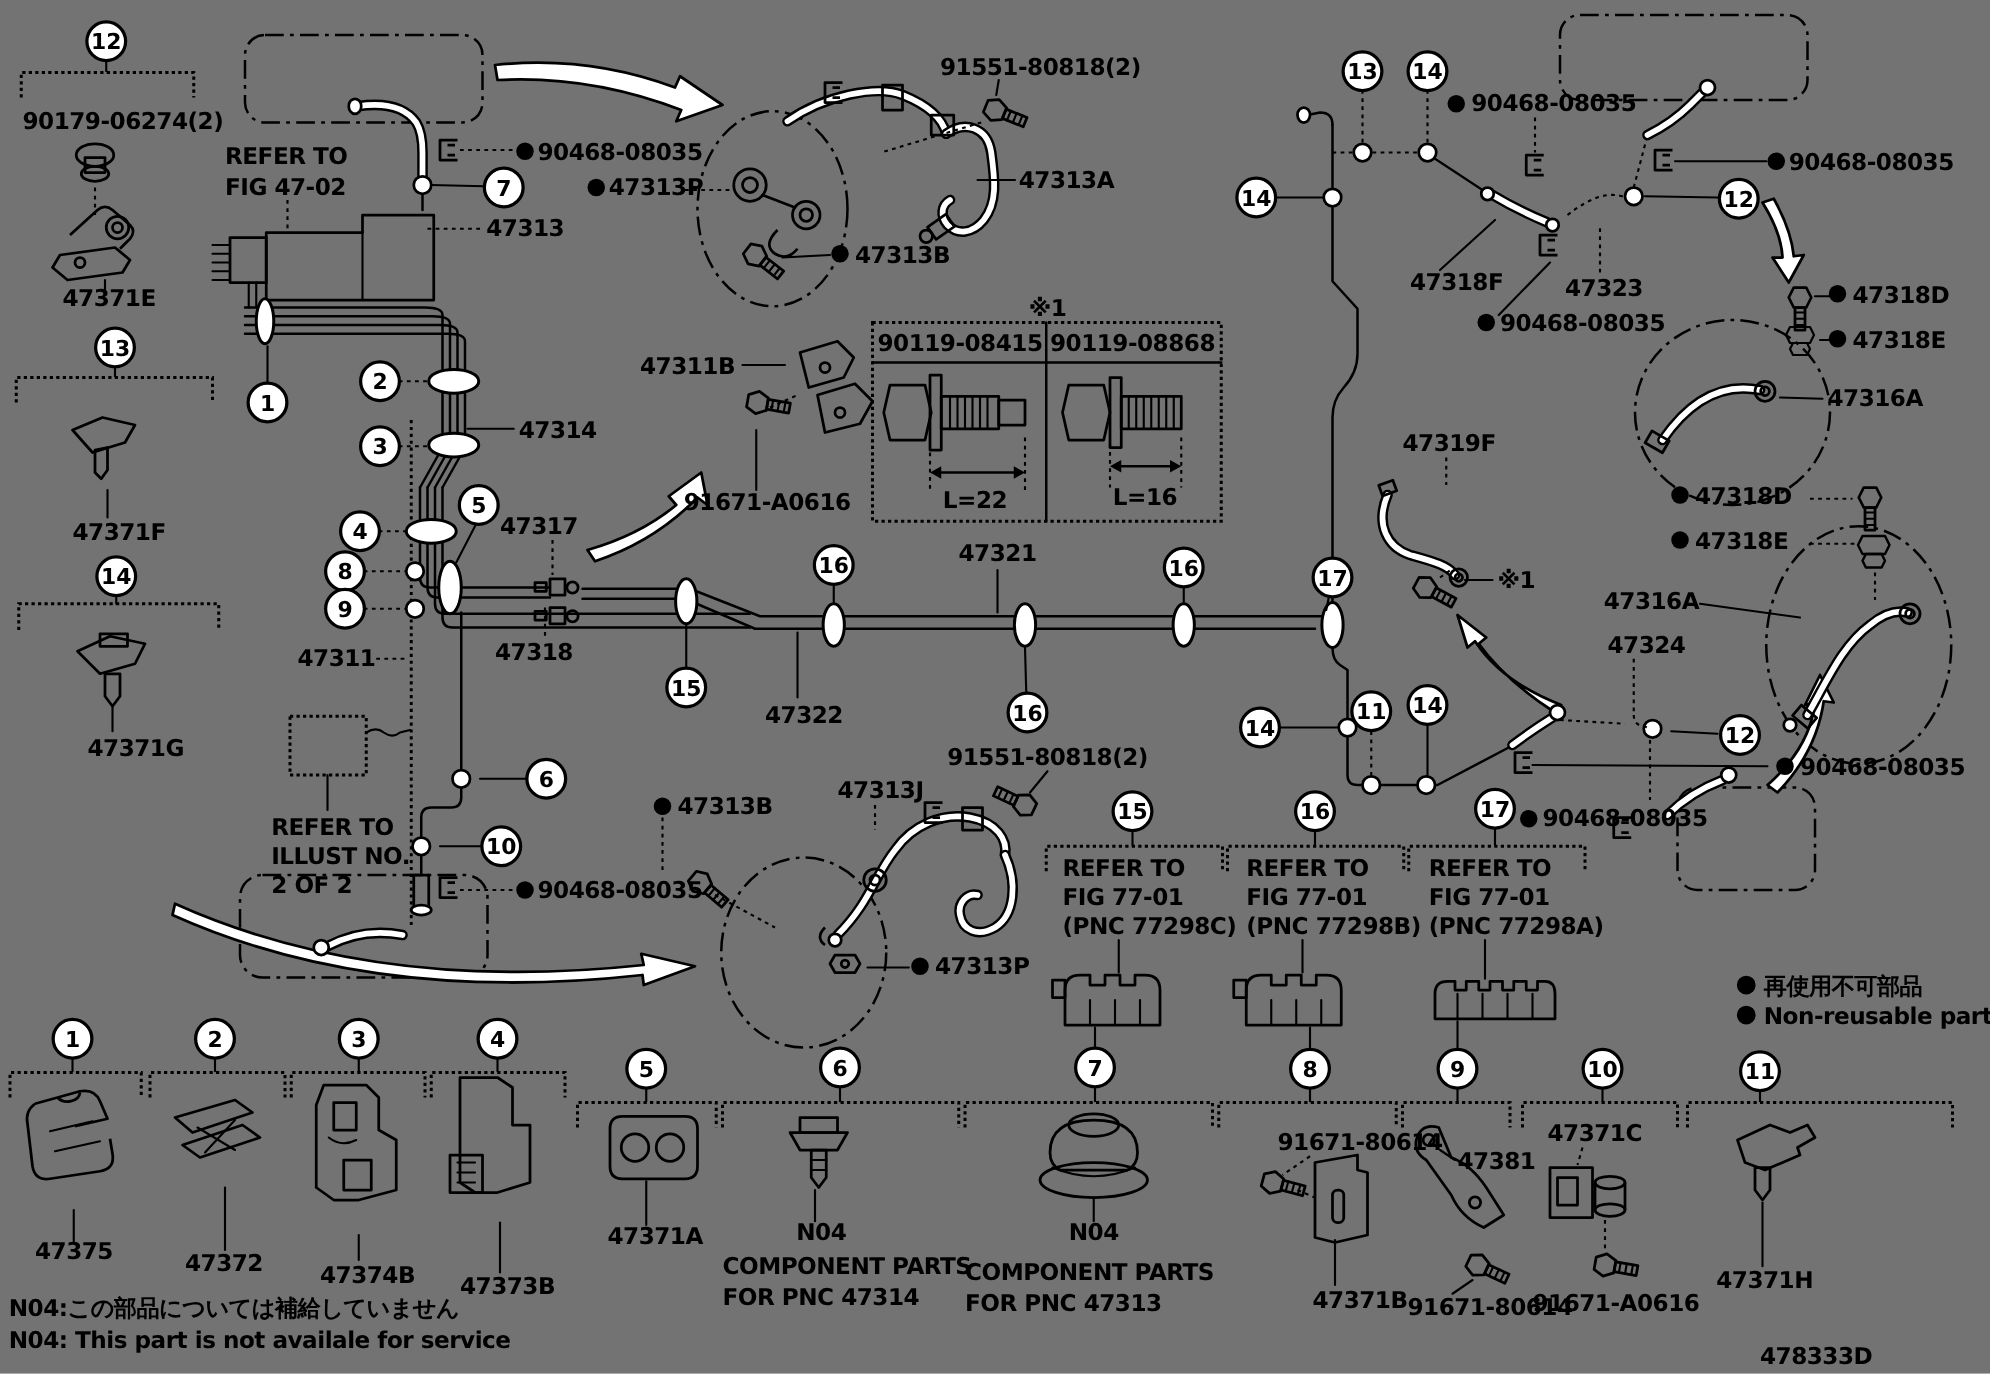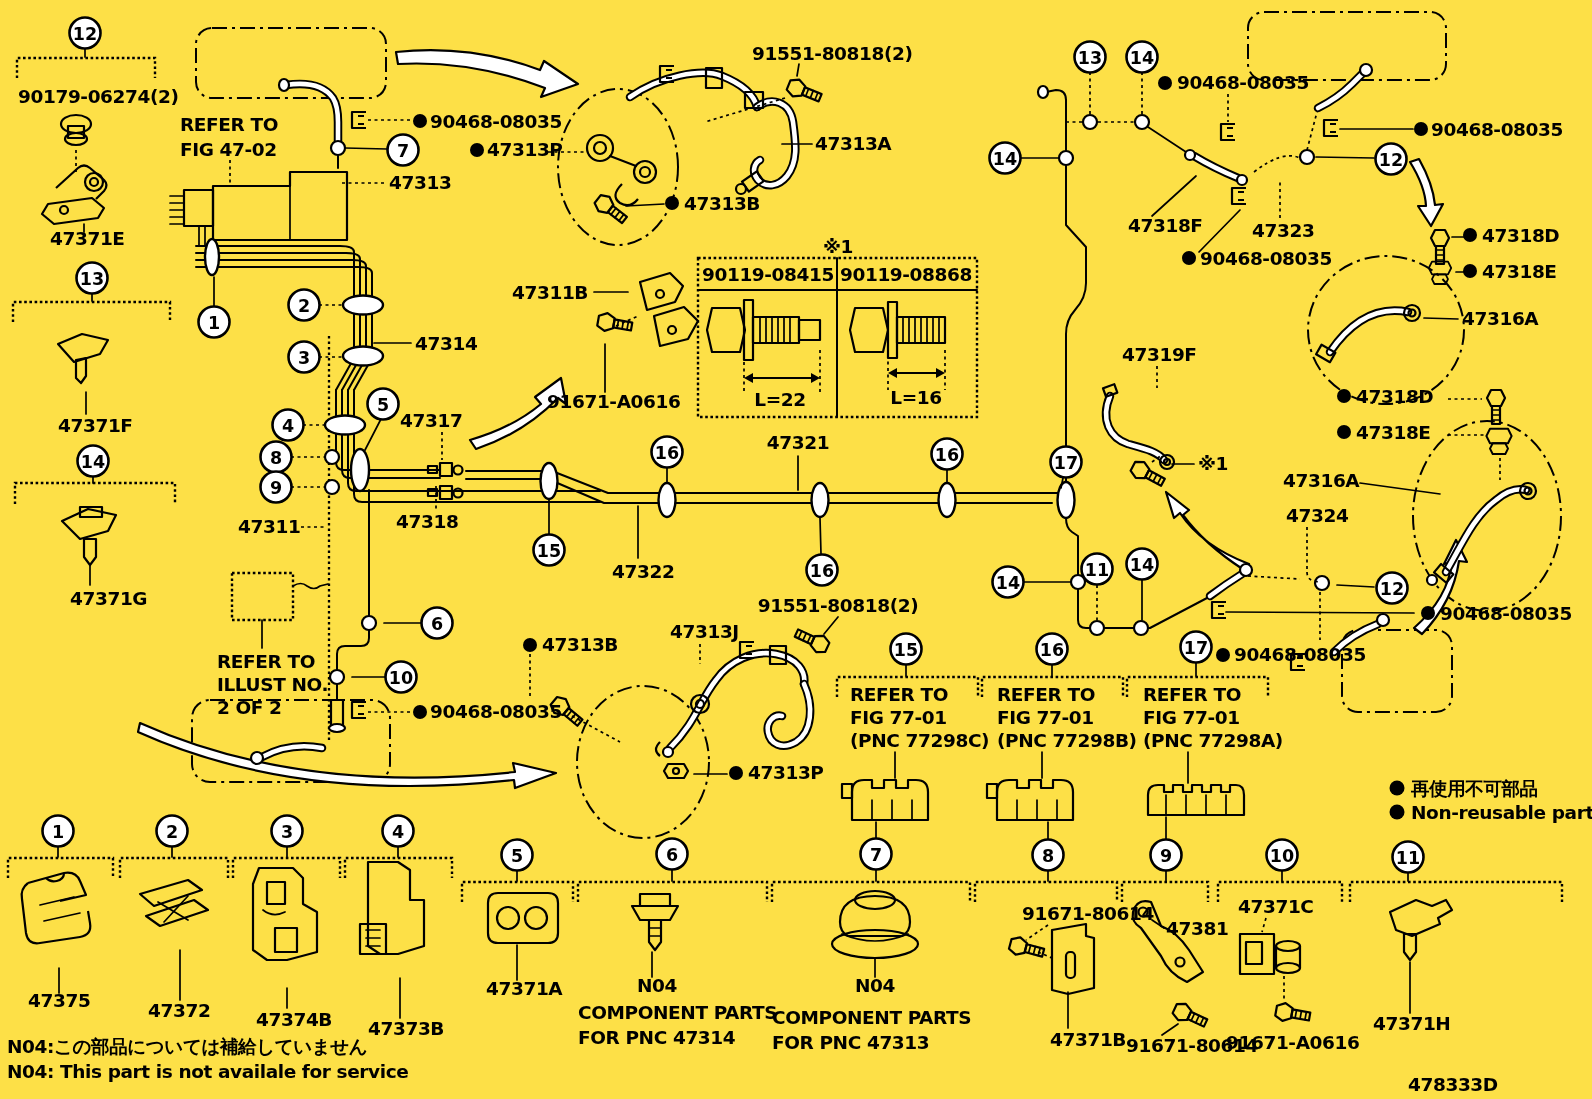--- a/index.html
+++ b/index.html
@@ -1,16 +1,16 @@
 <!DOCTYPE html>
 <html><head>
 <meta charset="utf-8">
 <style>
   html,body{margin:0;padding:0;background:#fff}
-  .stage{position:relative;width:1592px;height:1099px;background:#fde047;overflow:hidden;font-family:"DejaVu Sans",sans-serif}
+  .stage{position:relative;width:1592px;height:1099px;background:#737373;overflow:hidden;font-family:"DejaVu Sans",sans-serif}
   svg{display:block}
   .ln{fill:none;stroke:#000;stroke-width:2;stroke-linejoin:round;stroke-linecap:round}
   .ln15{fill:none;stroke:#000;stroke-width:1.7;stroke-linecap:round}
   .part{fill:none;stroke:#000;stroke-width:2.2;stroke-linejoin:round}
   .partf{fill:#fff;stroke:#000;stroke-width:2.2}
   .dl{fill:none;stroke:#000;stroke-width:1.7;stroke-dasharray:3 3.5}
   .dp{fill:none;stroke:#000;stroke-width:2.3;stroke-dasharray:2.5 3}
   .dd{fill:none;stroke:#000;stroke-width:2;stroke-dasharray:15 5 3 5}
   .brk{fill:none;stroke:#000;stroke-width:2.4;stroke-dasharray:2.6 2.6}
   .node{fill:#fff;stroke:#000;stroke-width:2.2}

